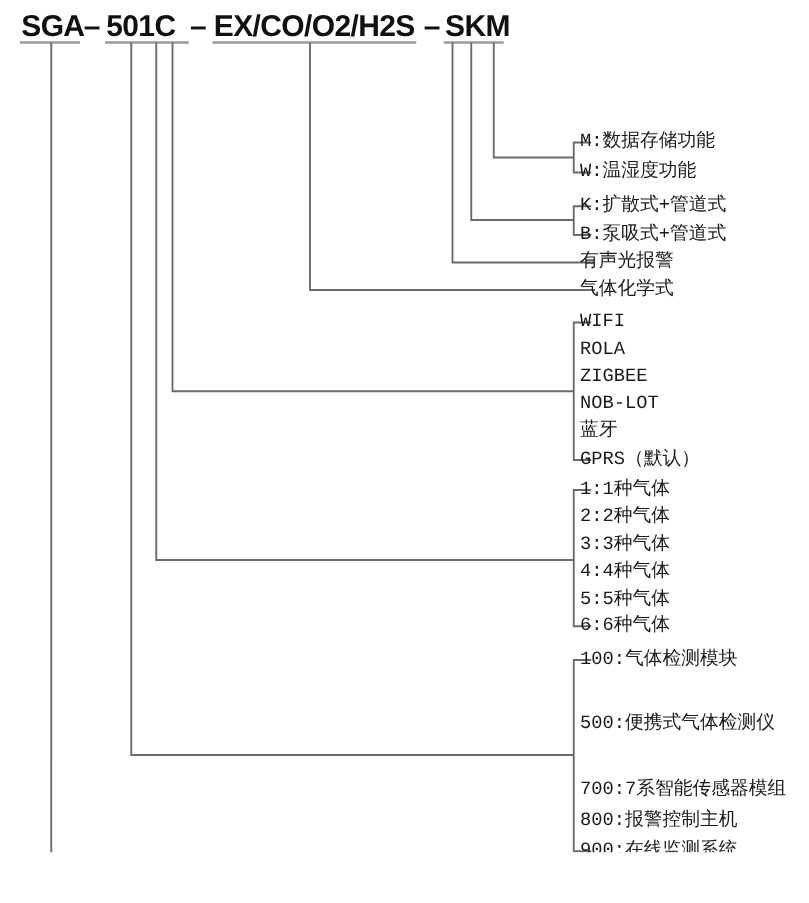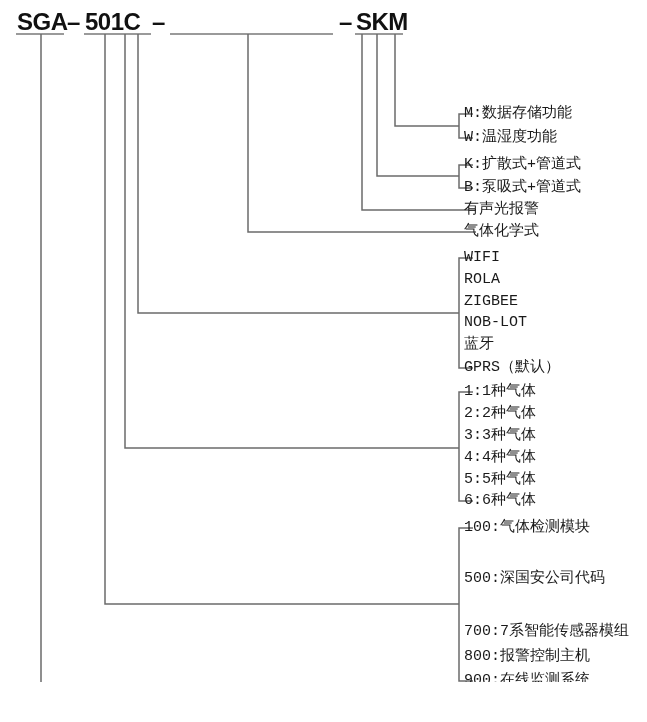--- a/index.html
+++ b/index.html
@@ -52,20 +52,21 @@
       <path d="M473,258 H459 V368 H473"></path>
       <path d="M473,392 H459 V501 H473"></path>
       <path d="M473,528 H459 V681 H473"></path>
     </g>
   </svg>
 
   <span class="title-seg" style="left:17px">SGA</span>
   <span class="title-seg" style="left:67px">–</span>
   <span class="title-seg" style="left:85px">501C</span>
   <span class="title-seg" style="left:152px">–</span>
+  <span class="title-seg" style="left:171px">EX/CO/O2/H2S</span>
   <span class="title-seg" style="left:339px">–</span>
   <span class="title-seg" style="left:356px">SKM</span>
 
   <div class="legend-item" style="top:104px">M:数据存储功能</div>
   <div class="legend-item" style="top:128px">W:温湿度功能</div>
   <div class="legend-item" style="top:155px">K:扩散式+管道式</div>
   <div class="legend-item" style="top:178px">B:泵吸式+管道式</div>
   <div class="legend-item" style="top:200px">有声光报警</div>
   <div class="legend-item" style="top:222px">气体化学式</div>
   <div class="legend-item" style="top:248px">WIFI</div>
@@ -74,19 +75,19 @@
   <div class="legend-item" style="top:313px">NOB-LOT</div>
   <div class="legend-item" style="top:335px">蓝牙</div>
   <div class="legend-item" style="top:358px">GPRS（默认）</div>
   <div class="legend-item" style="top:382px">1:1种气体</div>
   <div class="legend-item" style="top:404px">2:2种气体</div>
   <div class="legend-item" style="top:426px">3:3种气体</div>
   <div class="legend-item" style="top:448px">4:4种气体</div>
   <div class="legend-item" style="top:470px">5:5种气体</div>
   <div class="legend-item" style="top:491px">6:6种气体</div>
   <div class="legend-item" style="top:518px">100:气体检测模块</div>
-  <div class="legend-item" style="top:569px">500:深国安公司代码</div>
+  <div class="legend-item" style="top:569px">500:便携式气体检测仪</div>
   <div class="legend-item" style="top:622px">700:7系智能传感器模组</div>
   <div class="legend-item" style="top:647px">800:报警控制主机</div>
   <div class="legend-item" style="top:671px">900:在线监测系统</div>
   <div class="legend-item" style="top:694px">深国安公司代码</div>
 
 </div>
 
 </body></html>

